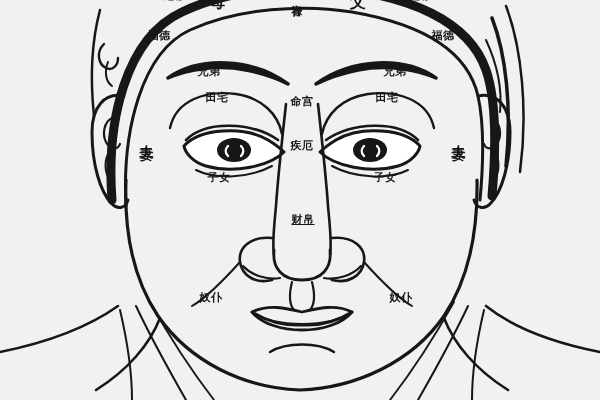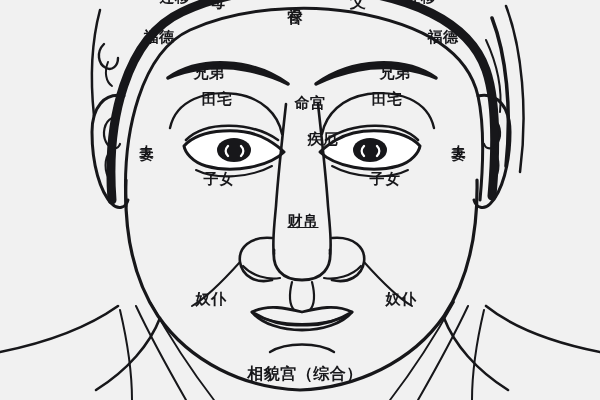--- a/index.html
+++ b/index.html
@@ -37,21 +37,21 @@
   }
   .lbl.vert {
     writing-mode: vertical-rl;
     text-orientation: upright;
     letter-spacing: 1px;
     line-height: 1;
   }
   .lbl.stack {
     line-height: 0.98;
   }
-  .sz-md { font-size: 15px; }
+  .sz-md { font-size: 11px; }
   .sz-sm { font-size: 14px; }
   .sz-lg { font-size: 16px; }
   .clipped { overflow: hidden; }
 </style>
 </head>
 <body>
 
 <div id="stage" style="background: rgb(241, 241, 241);">
 
   <svg id="face-svg" viewBox="0 0 600 400">
@@ -145,30 +145,29 @@
 
   <div class="lbl sz-md" style="left:136px; top:30px; width:46px;">福德</div>
   <div class="lbl sz-md" style="left:420px; top:30px; width:46px;">福德</div>
 
   <div class="lbl sz-md" style="left:186px; top:66px; width:46px;">兄弟</div>
   <div class="lbl sz-md" style="left:372px; top:66px; width:46px;">兄弟</div>
 
   <div class="lbl sz-md" style="left:194px; top:92px; width:46px;">田宅</div>
   <div class="lbl sz-md" style="left:364px; top:92px; width:46px;">田宅</div>
 
-  <div class="lbl sz-md" style="left:290px; top:96px; width:40px;">命宫</div>
+  <div class="lbl sz-md" style="left:282px; top:96px; width:40px;">命宫</div>
 
-  <div class="lbl sz-md" style="left:282px; top:132px; width:40px;margin-left:21px;">疾厄</div>
+  <div class="lbl sz-md" style="left:282px; top:140px; width:40px;">疾厄</div>
 
   <div class="lbl sz-sm vert" style="left:140px; top:115px; height:40px;">夫妻</div>
   <div class="lbl sz-sm vert" style="left:452px; top:115px; height:40px;">夫妻</div>
 
   <div class="lbl sz-md" style="left:196px; top:172px; width:46px;">子女</div>
   <div class="lbl sz-md" style="left:362px; top:172px; width:46px;">子女</div>
 
   <div class="lbl sz-md" style="left:280px; top:214px; width:46px;text-decoration:underline;">财帛</div>
 
   <div class="lbl sz-md" style="left:188px; top:292px; width:46px;">奴仆</div>
   <div class="lbl sz-md" style="left:378px; top:292px; width:46px;">奴仆</div>
 
-  <div class="lbl sz-lg" style="left:240px; top:366px; width:130px;">相貌宫（综合）</div>
 
 </div>
 
 </body></html>

